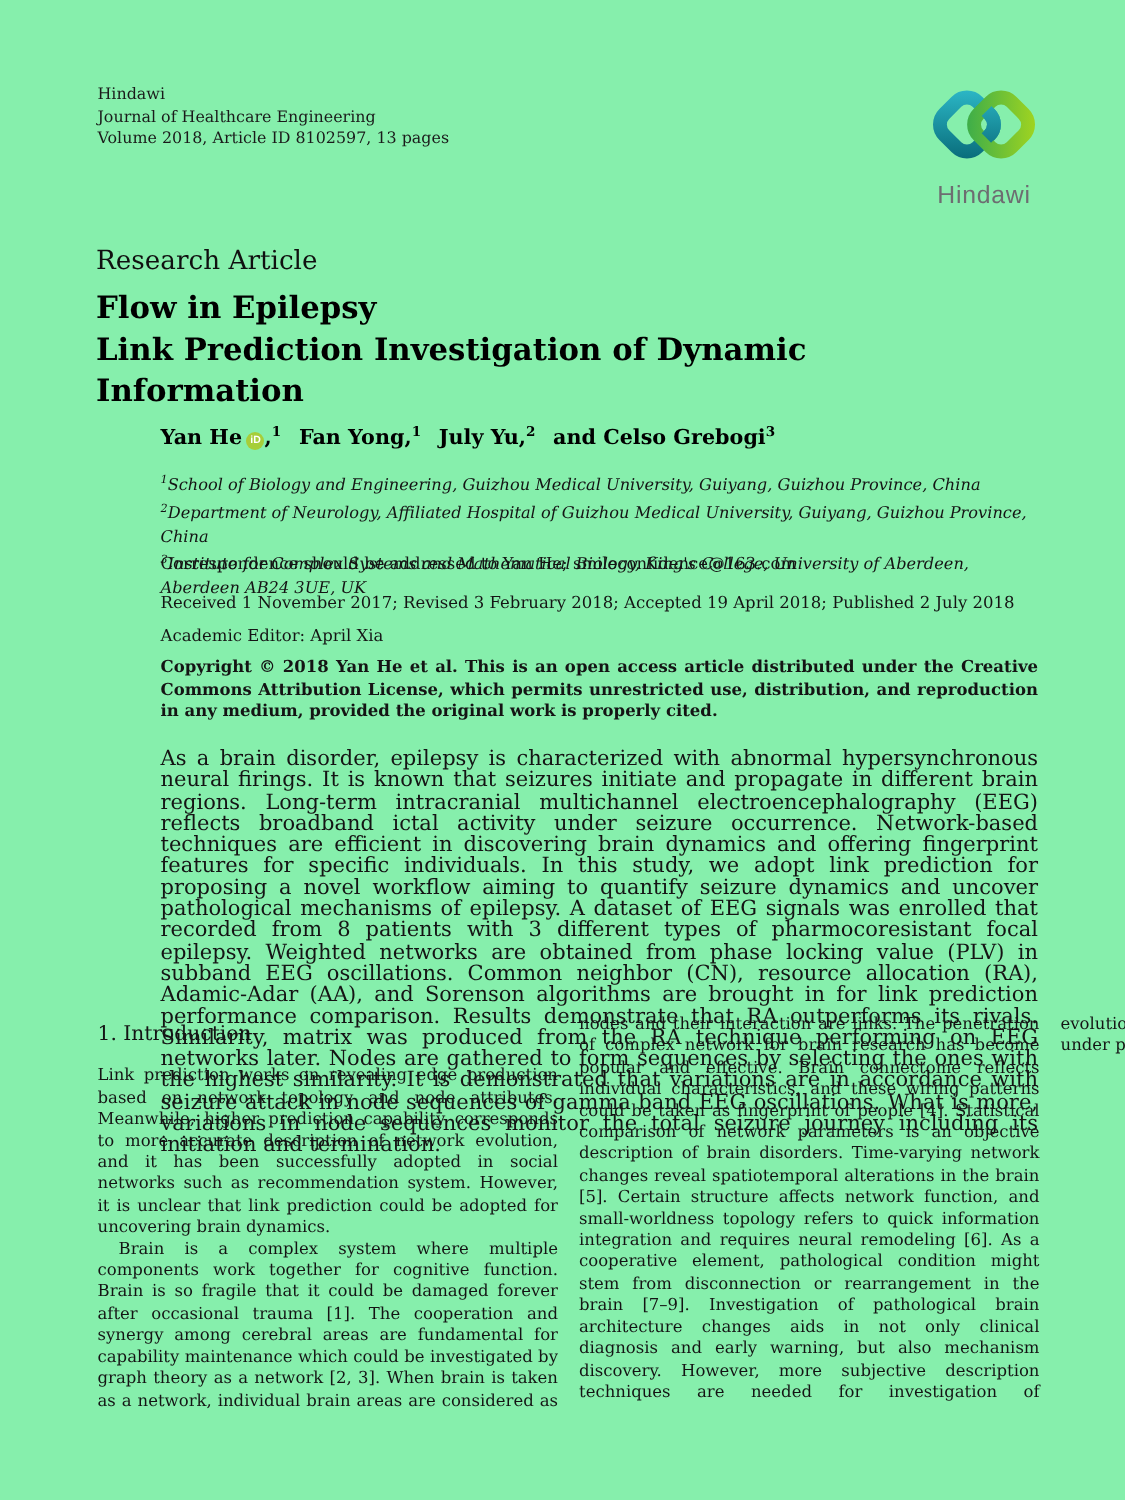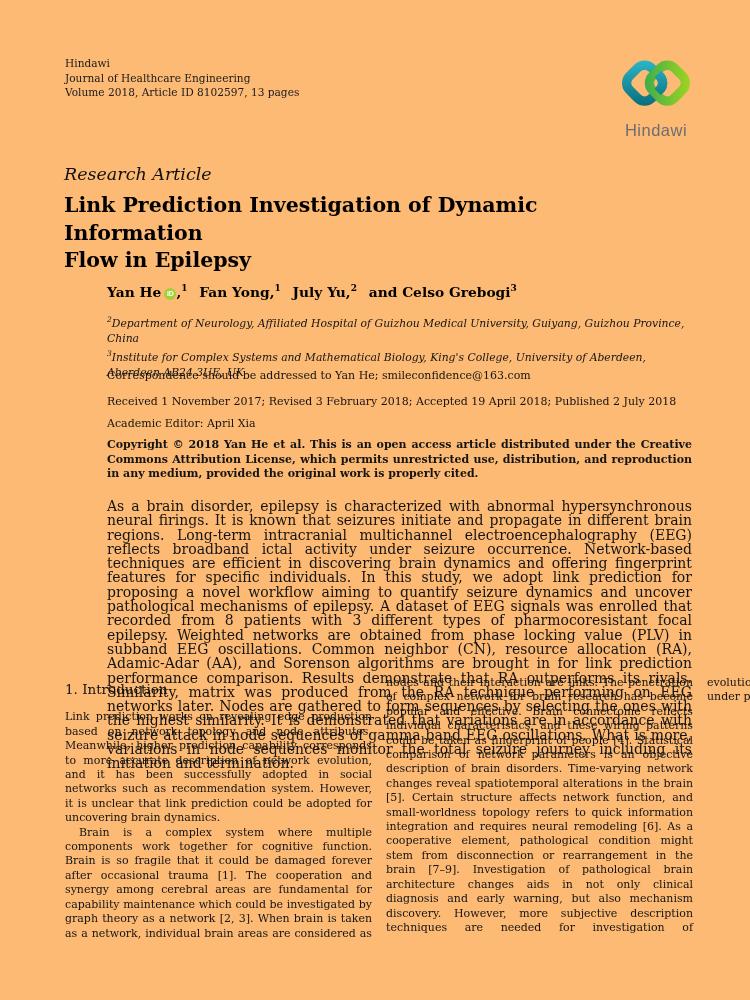--- a/index.html
+++ b/index.html
@@ -1,27 +1,27 @@
 <!DOCTYPE html>
 <html><head>
 <meta charset="utf-8">
 <style>
   html,body { margin:0; padding:0; background:#e8e8e8; }
   .page {
     position:relative; width:750px; height:1000px; margin:0 auto;
-    background:#fdba74; overflow:hidden;
+    background:#86efac; overflow:hidden;
     font-family:"DejaVu Serif", serif; color:#141414;
   }
   
   .pub-block { position:absolute; left:65px; top:56px; font-size:10.6px; line-height:14.6px; color:#1a1a1a; }
   .logo-block { position:absolute; left:610px; top:56px; width:92px; text-align:center; }
   .logo-block svg { display:block; margin:0 auto; }
   .logo-wordmark { font-family:"Liberation Sans", sans-serif; font-size:16.5px; color:#6d6d71; letter-spacing:0.5px; margin-top:1px; }
   
-  .article-kind { position:absolute; left:64px; top:164px; font-size:17.5px; font-style:italic; color:#101010; }
+  .article-kind { position:absolute; left:64px; top:164px; font-size:17.5px; color:#101010; }
   .article-title { position:absolute; left:64px; top:192px; width:570px; font-size:20.5px; font-weight:bold; line-height:27.5px; color:#000; margin:0; }
   
   .authors { position:absolute; left:107px; top:283px; font-size:13.8px; font-weight:bold; color:#000; }
   .author { margin-right:7px; }
   .authors sup { font-size:9px; font-weight:bold; }
   .orcid {
     display:inline-block; width:12px; height:12px; border-radius:50%;
     background:#a6ce39; color:#fff; font-family:"Liberation Sans", sans-serif;
     font-size:7px; font-weight:bold; line-height:12px; text-align:center;
     vertical-align:1px; margin-left:3px;
@@ -73,32 +73,33 @@
       </defs>
       <rect x="22" y="16" width="44" height="44" rx="14" fill="none" stroke="url(#tealGrad)" stroke-width="13" transform="rotate(45 44 38)"></rect>
       <rect x="54" y="16" width="44" height="44" rx="14" fill="none" stroke="url(#greenGrad)" stroke-width="13" transform="rotate(45 76 38)"></rect>
       <rect x="22" y="16" width="44" height="44" rx="14" fill="none" stroke="url(#tealGrad)" stroke-width="13" transform="rotate(45 44 38)" clip-path="url(#topCross)"></rect>
     </svg>
     <div class="logo-wordmark">Hindawi</div>
   </div>
 
   <div class="article-kind">Research Article</div>
   <h1 class="article-title">
+    <div>Flow in Epilepsy</div>
     <div>Link Prediction Investigation of Dynamic Information</div>
-    <div>Flow in Epilepsy</div>
   </h1>
 
   <div class="authors">
     <span class="author"><span>Yan He</span><span class="orcid">iD</span><span>,</span><sup>1</sup></span>
     <span class="author"><span>Fan Yong</span><span>,</span><sup>1</sup></span>
     <span class="author"><span>July Yu</span><span>,</span><sup>2</sup></span>
     <span class="author"><span>and Celso Grebogi</span><span></span><sup>3</sup></span>
   </div>
 
   <div class="affils">
+    <div><sup>1</sup><span>School of Biology and Engineering, Guizhou Medical University, Guiyang, Guizhou Province, China</span></div>
     <div><sup>2</sup><span>Department of Neurology, Affiliated Hospital of Guizhou Medical University, Guiyang, Guizhou Province, China</span></div>
     <div><sup>3</sup><span>Institute for Complex Systems and Mathematical Biology, King's College, University of Aberdeen, Aberdeen AB24 3UE, UK</span></div>
   </div>
 
   <div class="meta-correspondence"><span>Correspondence should be addressed to Yan He; </span><a class="plain">smileconfidence@163.com</a></div>
   <div class="meta-history">Received 1 November 2017; Revised 3 February 2018; Accepted 19 April 2018; Published 2 July 2018</div>
   <div class="meta-editor">Academic Editor: April Xia</div>
   <div class="meta-copyright">Copyright © 2018 Yan He et al. This is an open access article distributed under the Creative Commons Attribution License, which permits unrestricted use, distribution, and reproduction in any medium, provided the original work is properly cited.</div>
 
   <div class="abstract">As a brain disorder, epilepsy is characterized with abnormal hypersynchronous neural firings. It is known that seizures initiate and propagate in different brain regions. Long-term intracranial multichannel electroencephalography (EEG) reflects broadband ictal activity under seizure occurrence. Network-based techniques are efficient in discovering brain dynamics and offering fingerprint features for specific individuals. In this study, we adopt link prediction for proposing a novel workflow aiming to quantify seizure dynamics and uncover pathological mechanisms of epilepsy. A dataset of EEG signals was enrolled that recorded from 8 patients with 3 different types of pharmocoresistant focal epilepsy. Weighted networks are obtained from phase locking value (PLV) in subband EEG oscillations. Common neighbor (CN), resource allocation (RA), Adamic-Adar (AA), and Sorenson algorithms are brought in for link prediction performance comparison. Results demonstrate that RA outperforms its rivals. Similarity, matrix was produced from the RA technique performing on EEG networks later. Nodes are gathered to form sequences by selecting the ones with the highest similarity. It is demonstrated that variations are in accordance with seizure attack in node sequences of gamma band EEG oscillations. What is more, variations in node sequences monitor the total seizure journey including its initiation and termination.</div>

